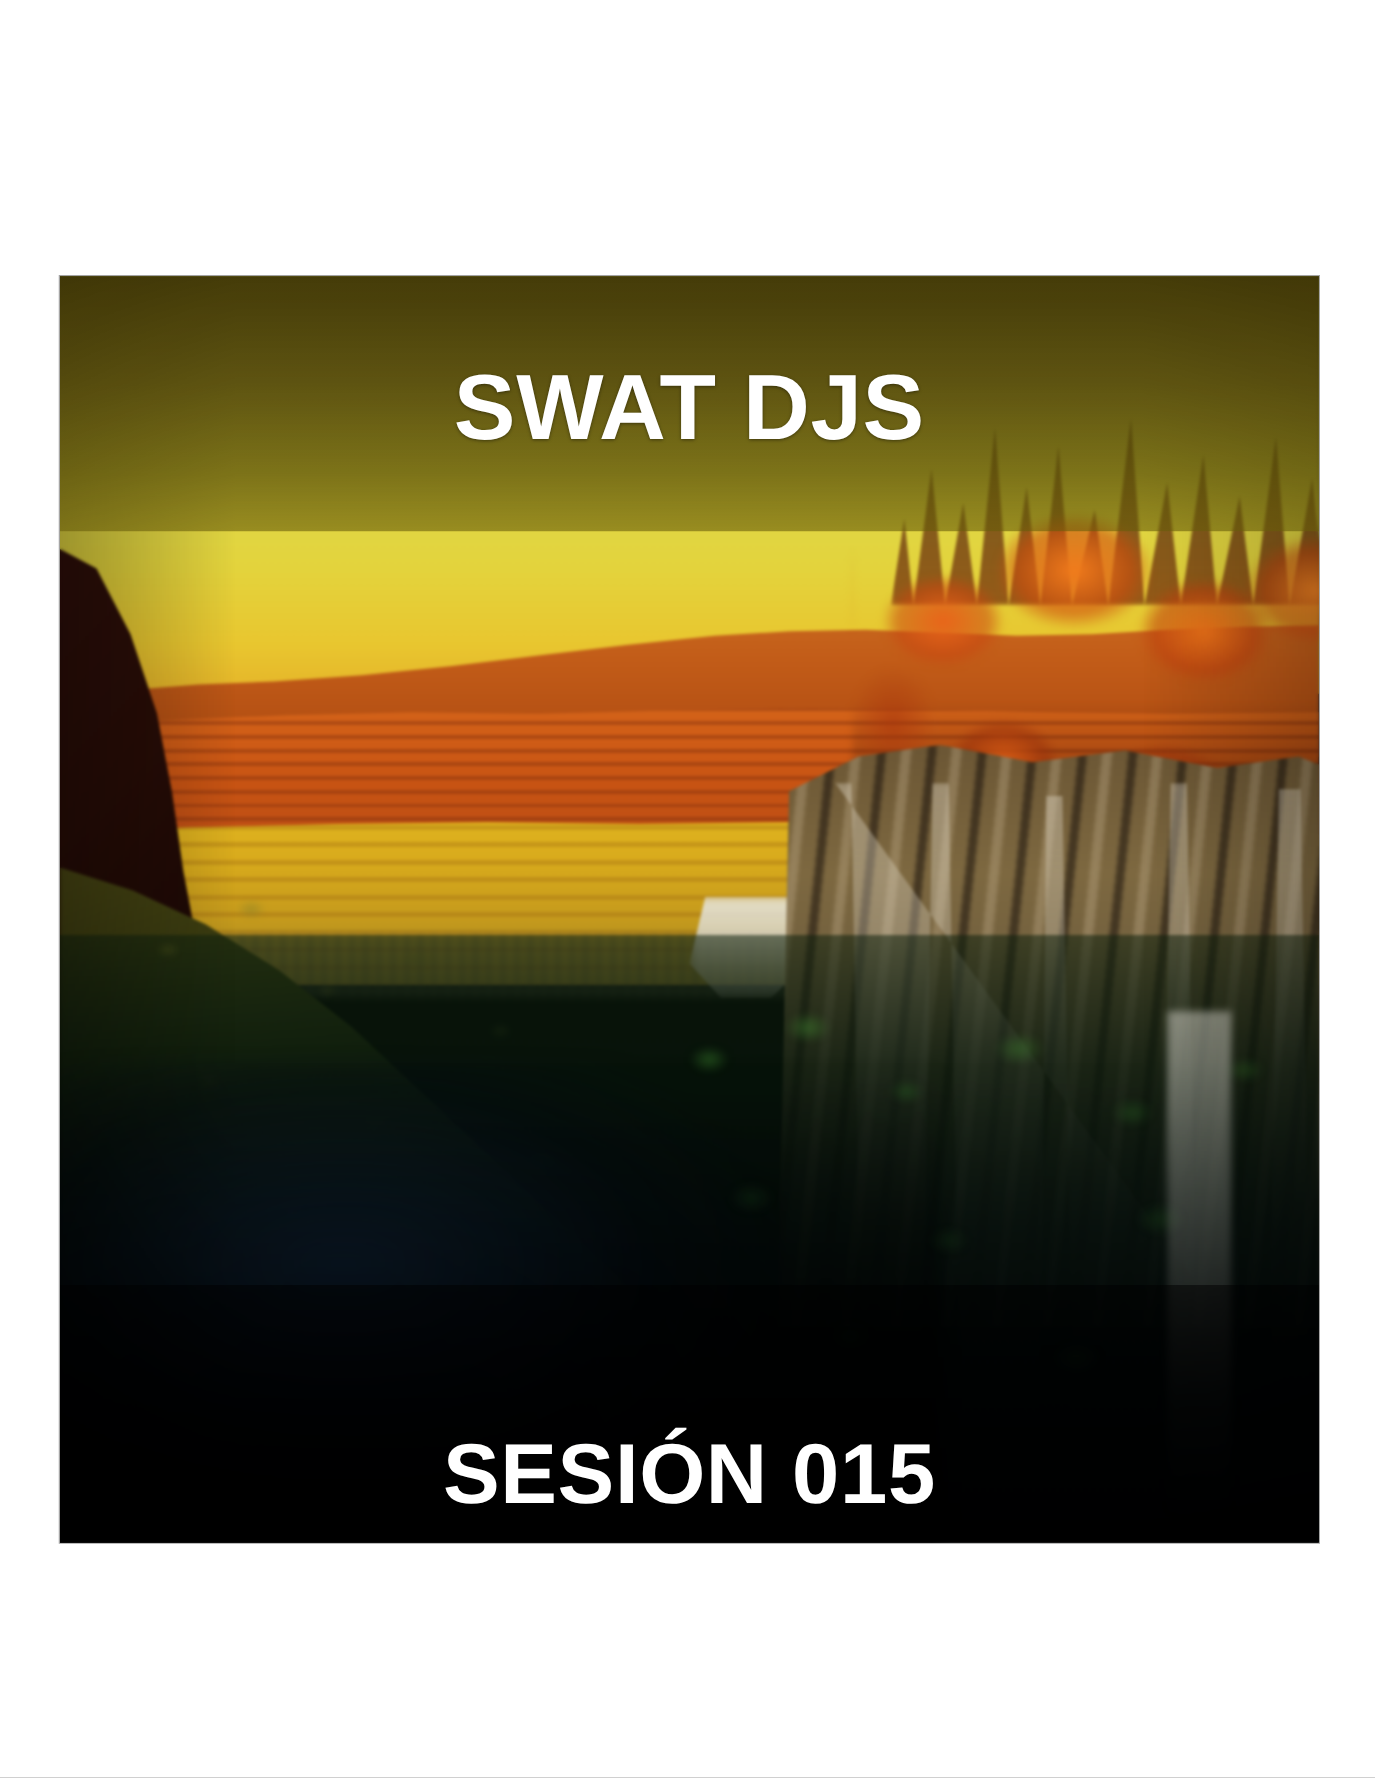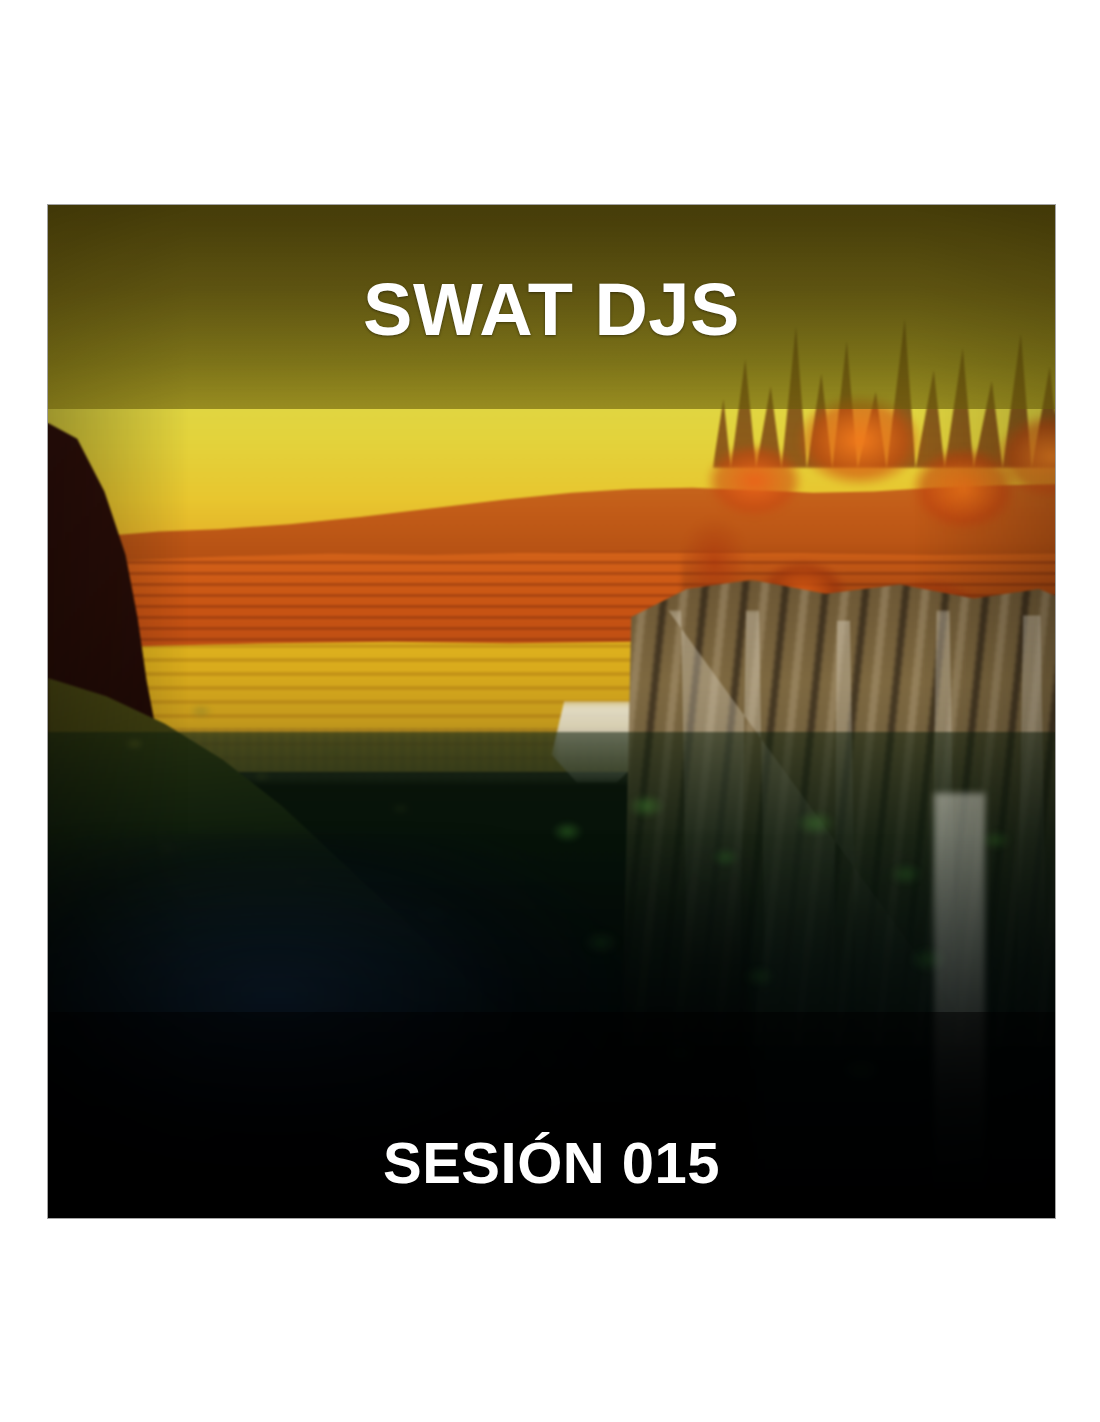--- a/index.html
+++ b/index.html
@@ -18,21 +18,21 @@
     position: relative;
     width: 1100px;
     height: 1422px;
     background: #ffffff;
   }
 
   
   #artwork {
     position: absolute;
     left: 48px;
-    top: 205px;
+    top: 221px;
     width: 1007px;
     height: 1013px;
     overflow: hidden;
     background: #000000;
     box-shadow: 0 0 0 1px rgba(90,90,90,0.55);
   }
 
   
   .layer {
     position: absolute;
@@ -402,21 +402,21 @@
     text-shadow: 0 1px 3px rgba(0,0,0,0.45);
   }
 
   #title_text {
     font-size: 74px;
     line-height: 1;
     margin-top: 6px;
   }
 
   #subtitle_text {
-    font-size: 58px;
+    font-size: 68px;
     line-height: 1;
     margin-top: 96px;
     text-align: center;
   }
 </style>
 </head>
 <body>
 
 <div id="page">
 

